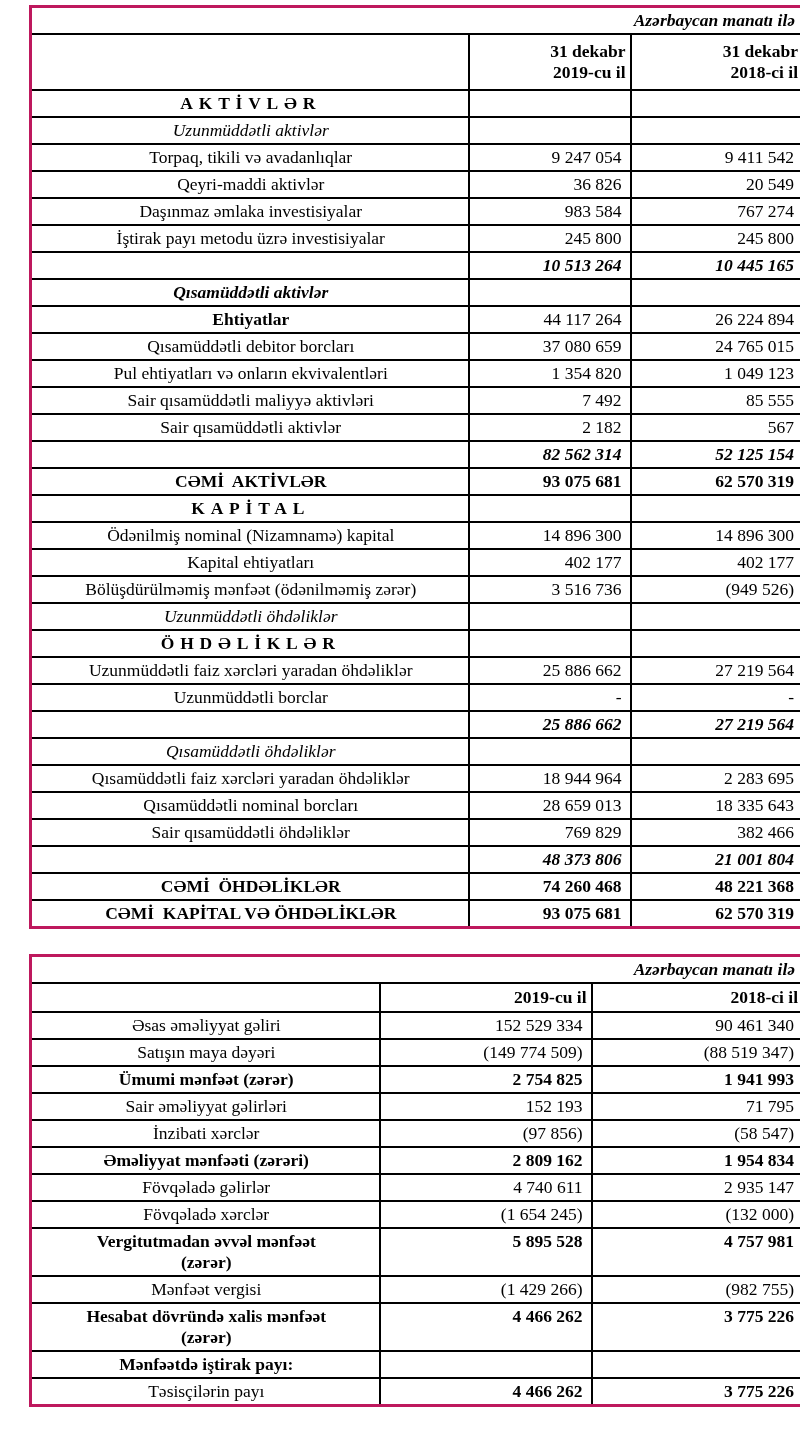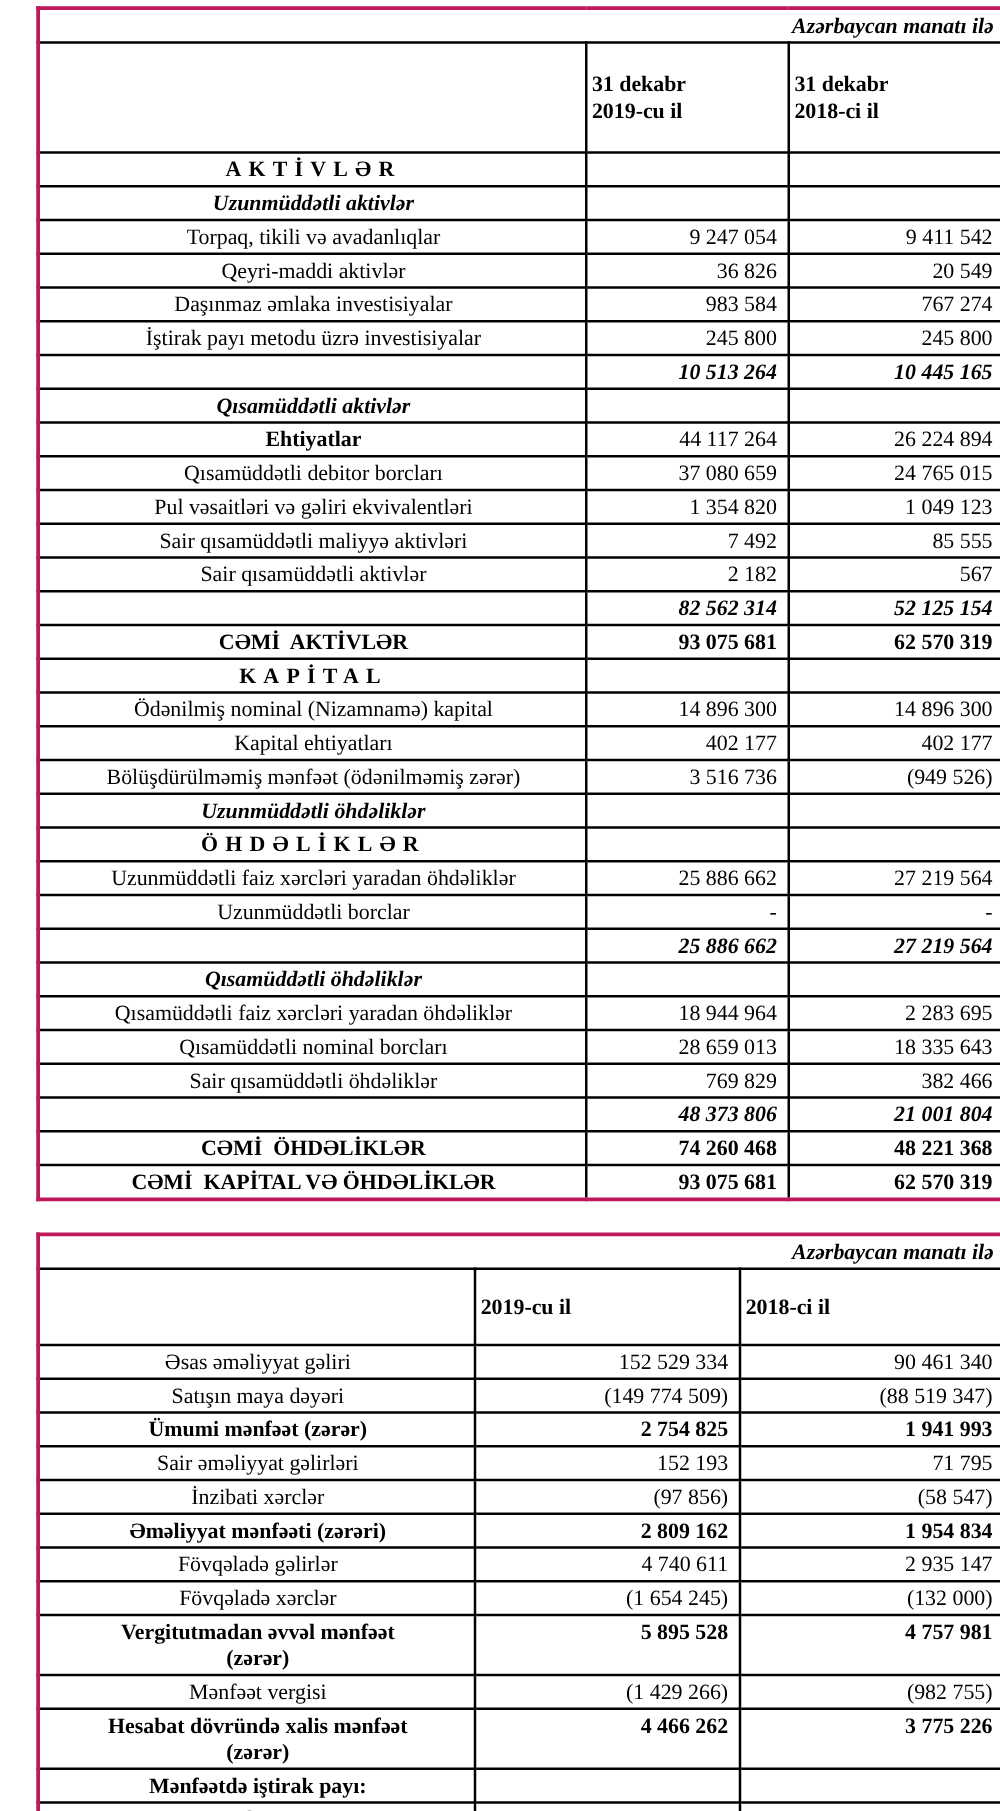--- a/index.html
+++ b/index.html
@@ -28,32 +28,32 @@
     overflow: hidden;
   }
   tr.band td {
     text-align: right;
     font-weight: bold;
     font-style: italic;
     padding-right: 7px;
     height: 21px;
   }
   tr.colhead td {
-    text-align: left;
+    text-align: right;
     font-weight: bold;
     white-space: pre-wrap;
     vertical-align: middle;
-    padding: 19px 4px;
+    padding: 3px 4px;
   }
   #table1 tr.colhead td { height: 48px; }
   #table2 tr.colhead td { height: 21px; }
   td.lbl { text-align: center; white-space: pre-wrap; height: 21px; }
   td.val { text-align: right; }
   .b  { font-weight: bold; }
-  .i  { font-style: italic; font-weight: bold; }
+  .i  { font-style: italic; }
   .bi { font-weight: bold; font-style: italic; }
   .sec { font-weight: bold; letter-spacing: 0.33em; }
 </style>
 </head>
 <body>
 
 <div class="page">
 
   <table id="table1">
     <colgroup>
@@ -118,21 +118,21 @@
           <td class="lbl b">Ehtiyatlar</td>
           <td class="val">44 117 264</td>
           <td class="val">26 224 894</td>
         </tr>
         <tr>
           <td class="lbl">Qısamüddətli debitor borcları</td>
           <td class="val">37 080 659</td>
           <td class="val">24 765 015</td>
         </tr>
         <tr>
-          <td class="lbl">Pul vəsaitləri və gəliri ekvivalentləri</td>
+          <td class="lbl">Pul ehtiyatları və onların ekvivalentləri</td>
           <td class="val">1 354 820</td>
           <td class="val">1 049 123</td>
         </tr>
         <tr>
           <td class="lbl">Sair qısamüddətli maliyyə aktivləri</td>
           <td class="val">7 492</td>
           <td class="val">85 555</td>
         </tr>
         <tr>
           <td class="lbl">Sair qısamüddətli aktivlər</td>

